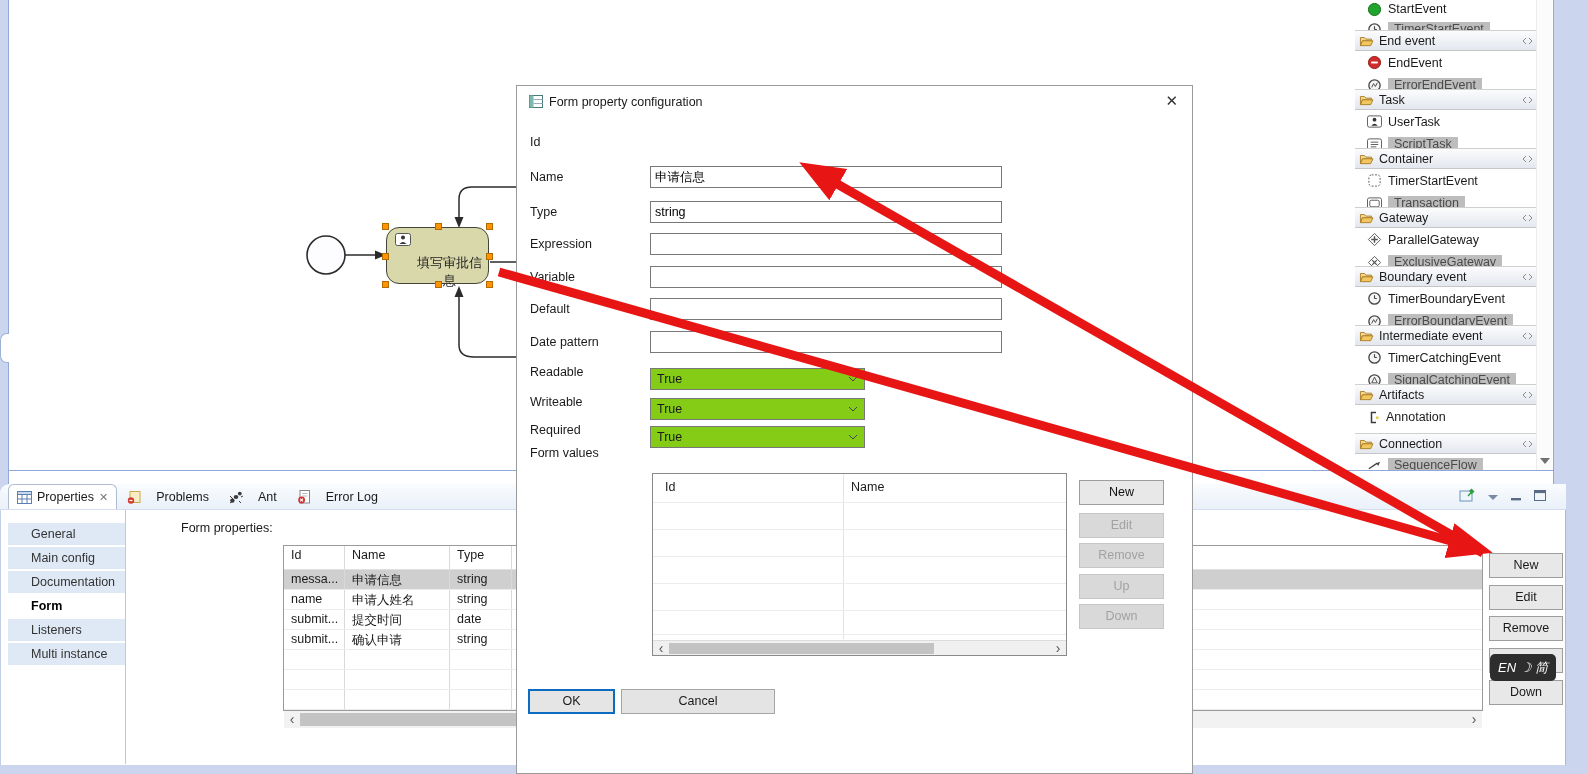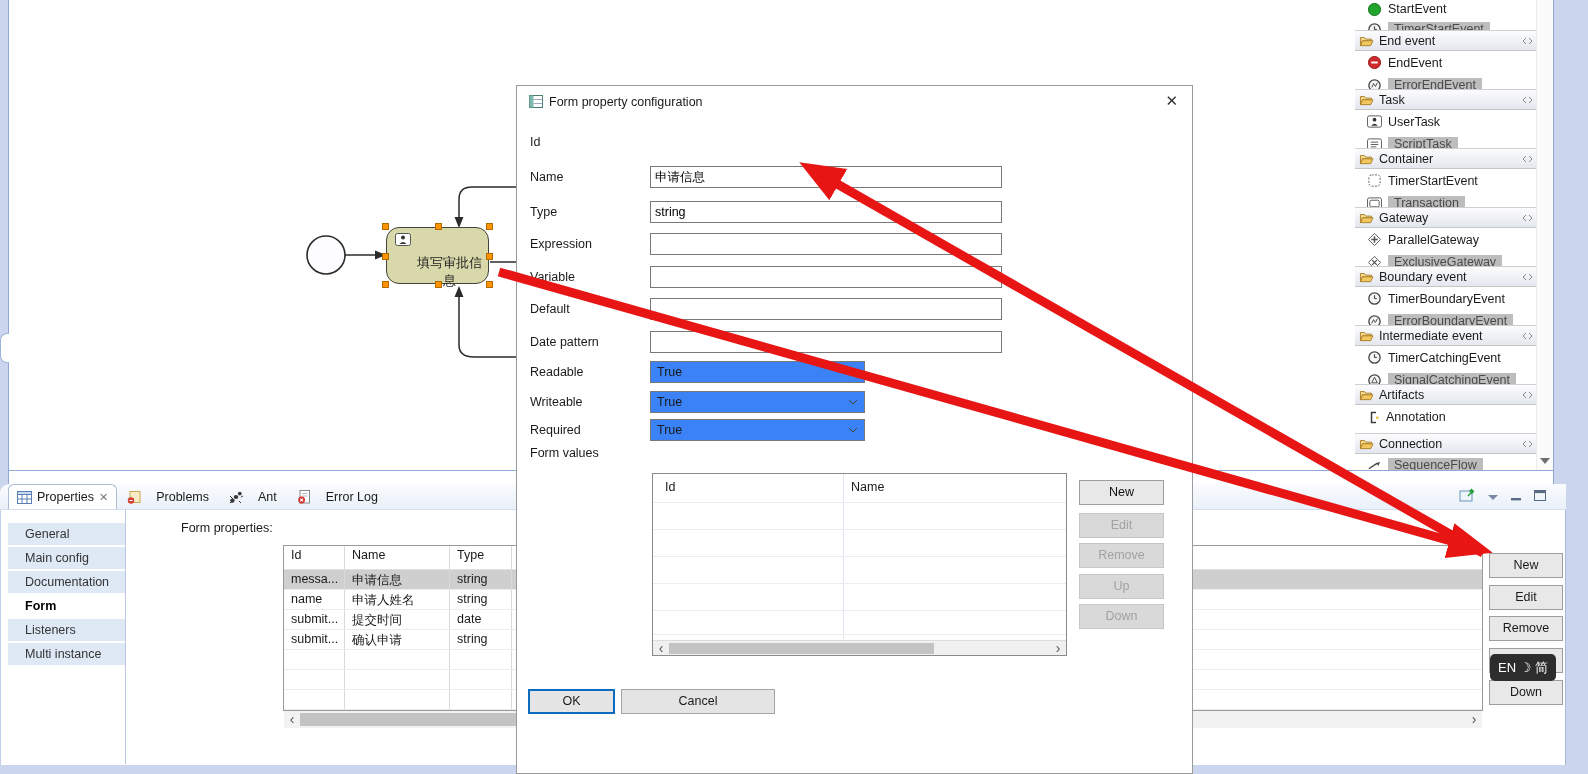--- a/index.html
+++ b/index.html
@@ -54,21 +54,21 @@
             display:flex; align-items:center; }
   .tab-active { display:flex; align-items:center; gap:5px; height:25px; margin-left:8px;
                 padding:0 8px; background:#fff; border:1px solid #aebcd4; border-bottom:none;
                 border-radius:6px 6px 0 0; }
   .tab { display:flex; align-items:center; gap:15px; height:25px; padding:0 10px; }
   .tab-close { color:#777; font-size:11px; }
   .panel-tools { position:absolute; right:20px; top:4px; display:flex; align-items:center; gap:12px; }
 
   .side-tabs { left:8px; top:523px; width:117px; z-index:5; }
   .side-item { height:22px; margin-bottom:2px; background:#dfe9f6; display:flex;
-               align-items:center; padding-left:17px; color:#333; }
+               align-items:center; padding-left:23px; color:#333; }
   .side-item.active { background:#fff; font-weight:bold; color:#000; }
   .side-sep { left:125px; top:510px; width:1px; height:254px; background:#b9c9e4; z-index:5; }
   .section-label { left:133px; top:521px; z-index:5;margin-left:48px; }
 
   
   .bt { left:283px; top:545px; width:1200px; height:166px; background:#fff;
         border:1px solid #9a9a9a; z-index:5; }
   .bt-row { display:flex; height:20px; border-bottom:1px solid #ececec; }
   .bt-row.hdr { height:24px; border-bottom:1px solid #e0e0e0; }
   .bt-row.sel { background:#cfcfcf; }
@@ -77,35 +77,35 @@
   .c-id { width:61px; } .c-name { width:105px; } .c-type { width:62px; } .c-expr { flex:1; border-right:none; }
   .bt-hscroll { left:284px; top:711px; width:1198px; height:17px; background:#f2f2f2;
                 z-index:5; display:flex; align-items:center; }
   .hs-arrow { width:16px; text-align:center; color:#555; font-size:14px; line-height:15px; }
   .hs-thumb { height:13px; background:#c3c3c3; }
 
   .pbtn { position:absolute; left:1489px; width:74px; height:25px; background:#e8e8e8;
           border:1px solid #9e9e9e; text-align:center; padding-top:4px; z-index:5; }
   .lang-badge { left:1490px; top:654px; width:66px; height:27px; background:#2d2d2d;
                 border-radius:5px; color:#fff; font-size:13px; display:flex;
-                align-items:center; justify-content:center; z-index:25; }
+                align-items:center; justify-content:center; z-index:25;font-style:italic; }
 
   
   .dialog { left:516px; top:85px; width:677px; height:689px; background:#fff;
             border:1px solid #9b9b9b; z-index:20; }
   .dlg-title { position:absolute; left:32px; top:9px; font-size:12.5px; }
   .dlg-close { position:absolute; right:14px; top:6px; font-size:15px; color:#333; }
   .frow { position:absolute; left:0; width:100%; height:22px; }
   .flabel { position:absolute; left:13px; top:4px; }
   .tinput { position:absolute; left:133px; top:0; width:352px; height:22px;
             border:1px solid #787878; padding:0 4px; font-family:"Liberation Sans",sans-serif;
             font-size:12.5px; background:#fff; }
   .tinput.focused { border:1px solid #1279d7; box-shadow:0 0 0 1px #1279d7; }
-  .dd { position:absolute; left:133px; top:0; width:215px; height:22px; border:1px solid #787878;
-        display:flex; align-items:center; justify-content:space-between; padding:0 6px; background:#3b82f6; }
+  .dd { position:absolute; left:133px; top:7px; width:215px; height:22px; border:1px solid #787878;
+        display:flex; align-items:center; justify-content:space-between; padding:0 6px; background:#84cc16; }
   .fv-table { position:absolute; left:135px; top:387px; width:415px; height:183px;
               border:1px solid #8a8a8a; background:#fff; overflow:hidden; }
   .fv-col { position:absolute; left:190px; top:0; bottom:16px; width:1px; background:#dde6f0; }
   .fv-hline { position:absolute; left:0; right:0; height:1px; background:#ececec; }
   .fv-hdr { position:absolute; top:6px; }
   .fv-scroll { position:absolute; left:0; right:0; bottom:0; height:15px; background:#f0f0f0;
                border-top:1px solid #dcdcdc; display:flex; align-items:center; }
   .dbtn { position:absolute; left:562px; width:85px; height:25px; text-align:center; padding-top:4px; }
   .dbtn.en { background:#e8e8e8; border:1px solid #9e9e9e; color:#111; }
   .dbtn.dis { background:#d9d9d9; border:1px solid #c6c6c6; color:#a2a2a2; }

